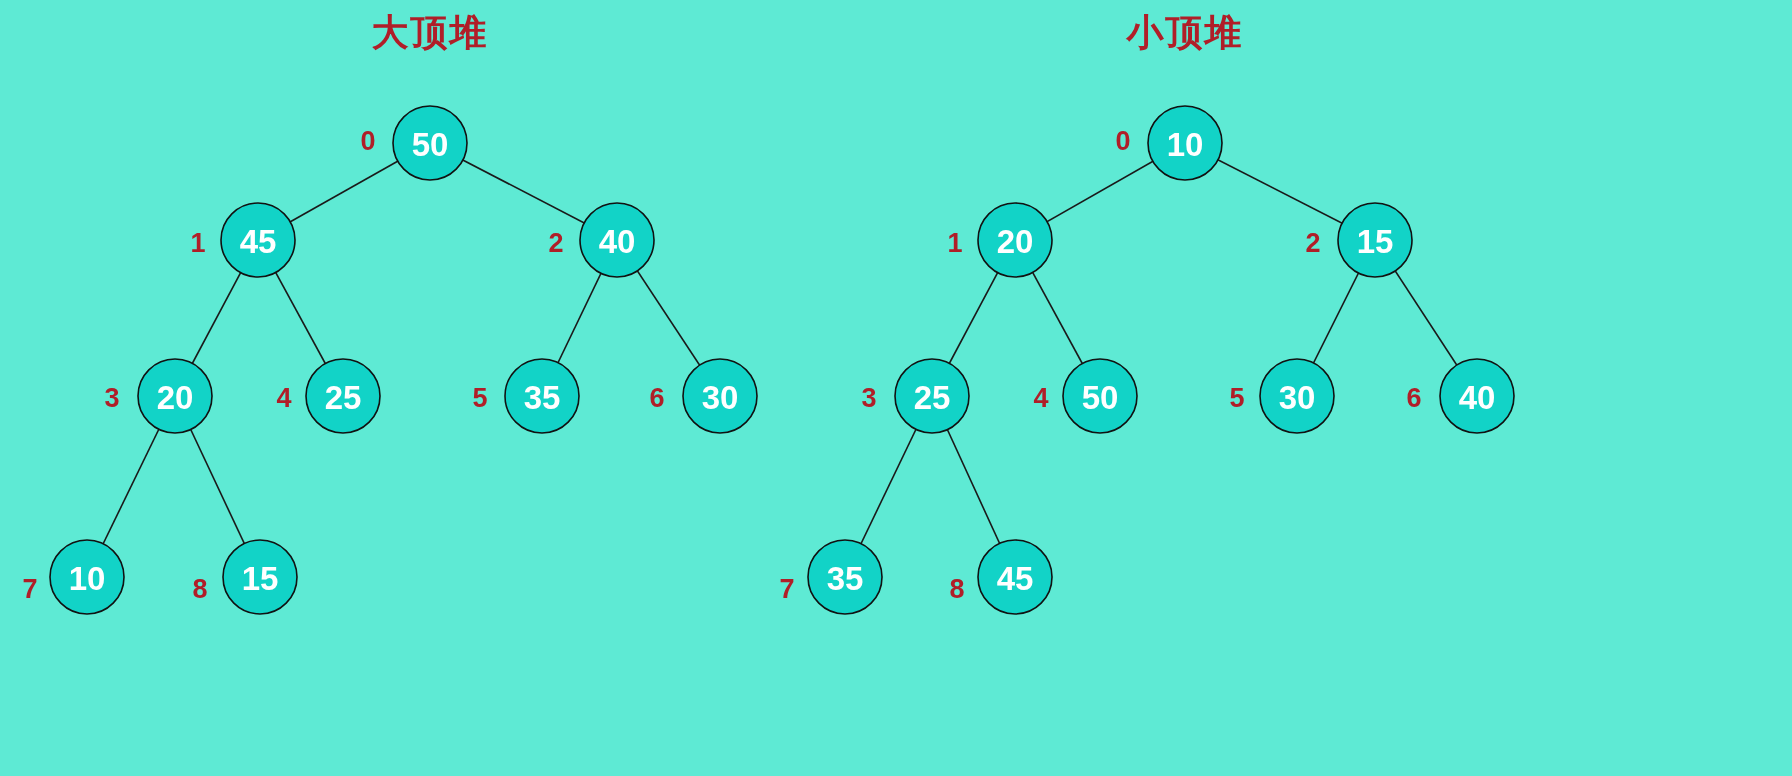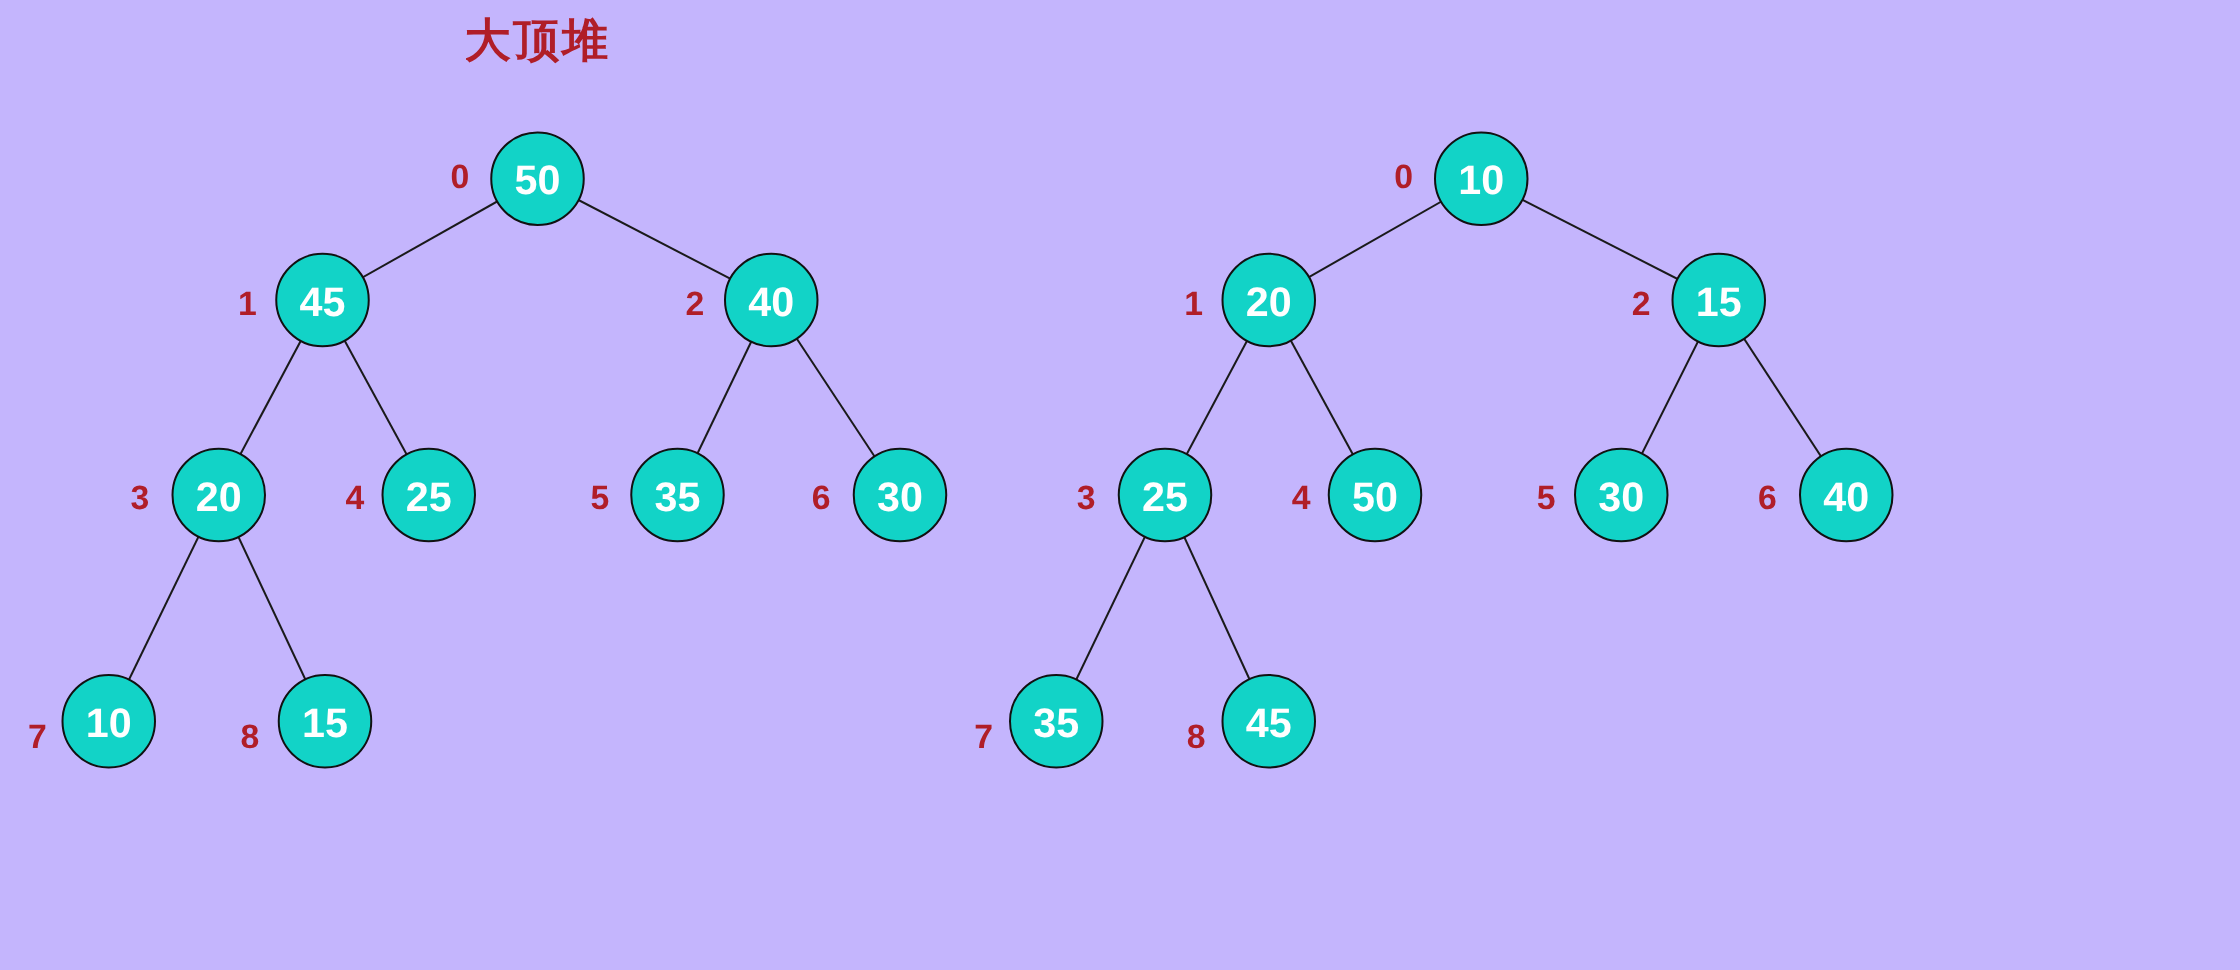--- a/index.html
+++ b/index.html
@@ -5,21 +5,21 @@
   html, body {
     margin: 0;
     padding: 0;
     background: #ffffff;
     font-family: "Liberation Sans", "DejaVu Sans", sans-serif;
   }
   .canvas {
     position: relative;
     width: 1792px;
     height: 776px;
-    background: #c4b5fd;
+    background: #5eead4;
     overflow: hidden;
   }
   .tree-title {
     position: absolute;
     top: 8px;
     transform: translateX(-50%);
     font-size: 37px;
     font-weight: bold;
     letter-spacing: 2px;
     white-space: nowrap;
@@ -42,20 +42,21 @@
     font-family: "Liberation Sans", "DejaVu Sans", sans-serif;
     font-weight: bold;
     font-size: 27px;
   }
 </style>
 </head>
 <body>
 
 <div class="canvas">
   <div class="tree-title max" style="color: rgb(176, 30, 40);">大顶堆</div>
+  <div class="tree-title min" style="color: rgb(176, 30, 40);">小顶堆</div>
   <svg id="diagram-svg" width="1792" height="776" viewBox="0 0 1792 776" xmlns="http://www.w3.org/2000/svg">
       <g>
         <line x1="430" y1="143" x2="258" y2="240" stroke="#1a1a1a" stroke-width="1.6"></line>
         <line x1="430" y1="143" x2="617" y2="240" stroke="#1a1a1a" stroke-width="1.6"></line>
         <line x1="258" y1="240" x2="175" y2="396" stroke="#1a1a1a" stroke-width="1.6"></line>
         <line x1="258" y1="240" x2="343" y2="396" stroke="#1a1a1a" stroke-width="1.6"></line>
         <line x1="617" y1="240" x2="542" y2="396" stroke="#1a1a1a" stroke-width="1.6"></line>
         <line x1="617" y1="240" x2="720" y2="396" stroke="#1a1a1a" stroke-width="1.6"></line>
         <line x1="175" y1="396" x2="87" y2="577" stroke="#1a1a1a" stroke-width="1.6"></line>
         <line x1="175" y1="396" x2="260" y2="577" stroke="#1a1a1a" stroke-width="1.6"></line>

